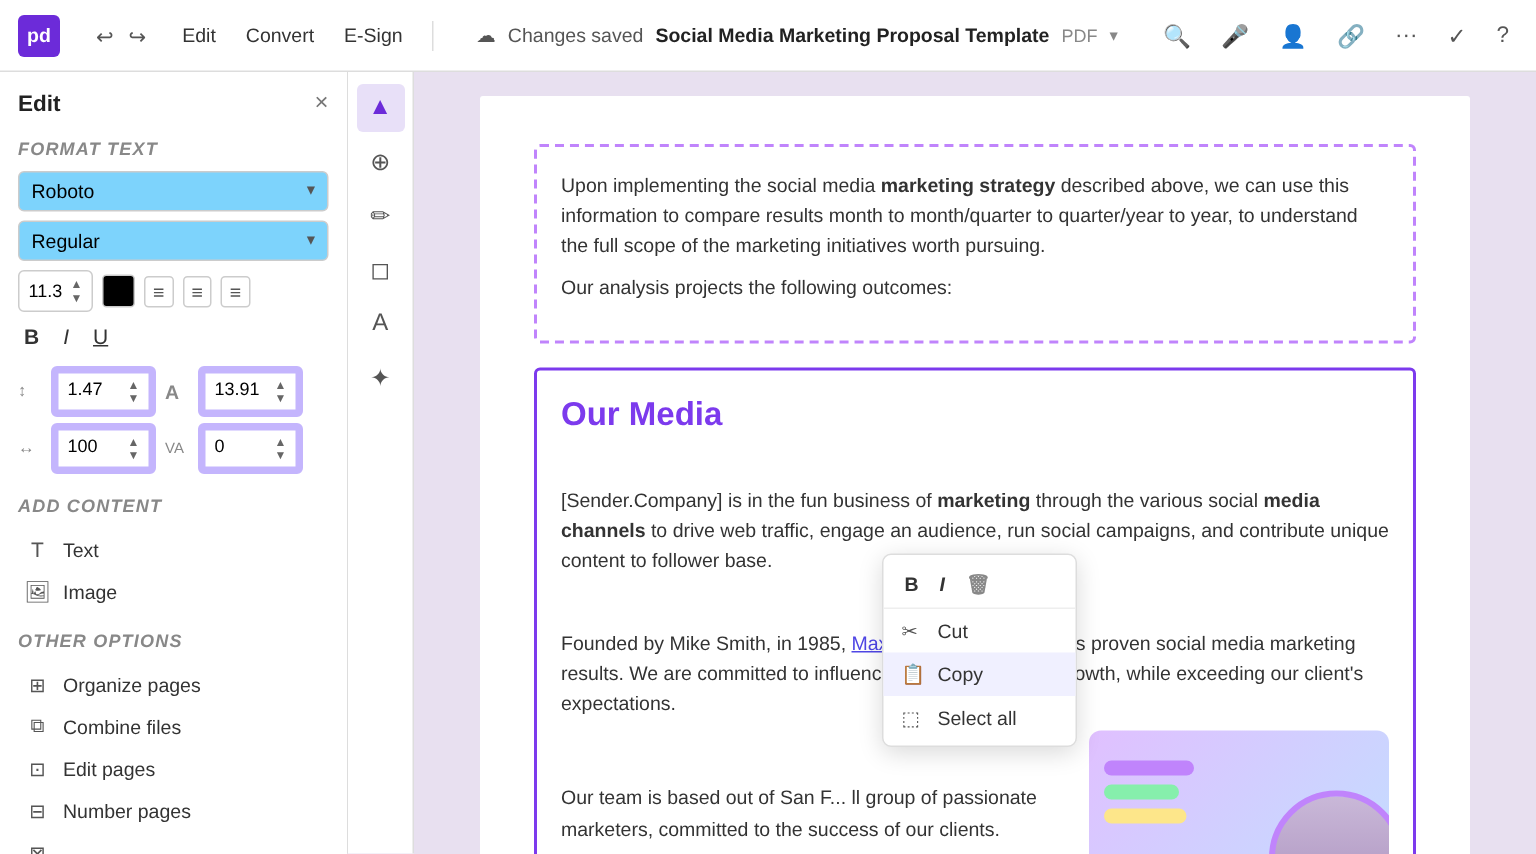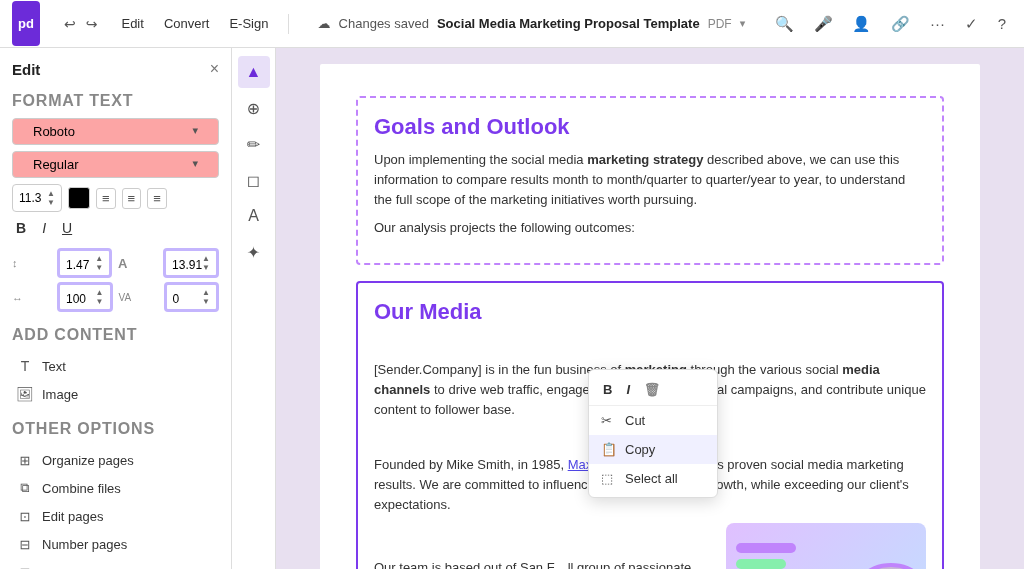--- a/index.html
+++ b/index.html
@@ -11,21 +11,21 @@
       height: 48px;
       display: flex;
       align-items: center;
       padding: 0 12px;
       border-bottom: 1px solid #ddd;
       gap: 8px;
       position: relative;
       z-index: 10;
     }
     .topbar-logo {
-      width: 28px; height: 45px;
+      width: 28px; height: 28px;
       background: #6c2bd9;
       border-radius: 4px;
       display: flex; align-items: center; justify-content: center;
       color: #fff; font-size: 13px; font-weight: bold;
       margin-right: 8px;
     }
     .topbar-nav { display: flex; gap: 4px; align-items: center; }
     .topbar-nav-item {
       padding: 4px 8px; font-size: 13px; color: #333; cursor: pointer; border-radius: 4px;
     }
@@ -46,47 +46,47 @@
       width: 232px;
       background: #fff;
       border-right: 1px solid #ddd;
       padding: 12px;
       overflow-y: auto;
       flex-shrink: 0;
     }
     .panel-header { display: flex; justify-content: space-between; align-items: center; margin-bottom: 14px; }
     .panel-title { font-size: 15px; font-weight: 600; color: #222; }
     .panel-close { background: none; border: none; cursor: pointer; font-size: 16px; color: #777; }
-    .section-label { font-size: 16px; font-weight: 700; color: #888; letter-spacing: 0.8px; text-transform: uppercase; margin-bottom: 8px; }
+    .section-label { font-size: 12px; font-weight: 700; color: #888; letter-spacing: 0.8px; text-transform: uppercase; margin-bottom: 8px; font-style: italic; }
 
     
     .format-text-section { margin-bottom: 14px; }
     .select-row { margin-bottom: 6px; }
     .styled-select {
-      width: 100%; padding: 5px 20px; border: 1px solid #ccc; border-radius: 4px;
-      font-size: 13px; background: #fca5a5; cursor: pointer;
+      width: 100%; padding: 5px 8px; border: 1px solid #ccc; border-radius: 4px;
+      font-size: 13px; background: #7dd3fc; cursor: pointer;
       display: flex; justify-content: space-between; align-items: flex-start;
     }
     .styled-select-arrow { color: #555; font-size: 11px; }
     .format-row { display: flex; align-items: center; gap: 6px; margin-bottom: 6px; }
     .size-input {
       width: 50px; padding: 4px 6px; border: 1px solid #ccc; border-radius: 4px; font-size: 12px;
       display: flex; align-items: center; justify-content: space-between;
     }
     .color-box { width: 22px; height: 22px; background: #000; border-radius: 3px; border: 1px solid #ccc; }
     .align-btn { background: none; border: 1px solid #ccc; border-radius: 3px; padding: 2px 5px; cursor: pointer; font-size: 13px; color: #555; }
     .bold-group { display: flex; gap: 8px; align-items: center; margin-bottom: 10px; }
     .fmt-btn { background: none; border: none; cursor: pointer; font-size: 14px; color: #333; padding: 2px 4px; }
     .fmt-btn.bold { font-weight: 700; }
     .fmt-btn.italic { font-style: italic; }
     .fmt-btn.underline { text-decoration: underline; }
     .spacing-row { display: flex; gap: 6px; align-items: center; margin-bottom: 4px; }
     .spacing-input {
-      width: 70px; padding: 3px 6px; border: 3px solid #c4b5fd; border-radius: 4px; font-size: 12px;
-      display: flex; align-items: flex-end; justify-content: space-between; margin-left: 23px;
+      width: 70px; padding: 3px 6px; border: 5px solid #c4b5fd; border-radius: 4px; font-size: 12px;
+      display: flex; align-items: flex-start; justify-content: space-between;
     }
     .spacing-label { font-size: 11px; color: #888; min-width: 16px; }
 
     
     .add-content-section { margin: 12px 0; }
     .content-item { display: flex; align-items: center; gap: 8px; padding: 5px 4px; cursor: pointer; border-radius: 4px; font-size: 13px; color: #333; }
     .content-icon { width: 18px; height: 18px; display: flex; align-items: center; justify-content: center; color: #555; font-size: 14px; }
 
     
     .other-options-section { margin-top: 6px; }
@@ -386,21 +386,20 @@
     <button class="toolbar-side-btn" title="Draw">✏</button>
     <button class="toolbar-side-btn" title="Erase">◻</button>
     <button class="toolbar-side-btn" title="Text">A</button>
     <button class="toolbar-side-btn" title="Stamp">✦</button>
   </div>
 
   <div class="doc-area">
     <div class="doc-page">
 
       <div class="goals-section">
-        <div class="goals-title">Goals and Outlook</div>
         <p class="goals-text">
           Upon implementing the social media <strong>marketing strategy</strong> described above, we can use this information to compare results month to month/quarter to quarter/year to year, to understand the full scope of the marketing initiatives worth pursuing.
         </p>
         <p class="goals-text">Our analysis projects the following outcomes:</p>
       </div>
 
       <div class="team-section">
         <div class="team-title">Our Media</div>
         <p class="team-text">
           [Sender.Company] is in the fun business of <strong>marketing</strong> through the various social <strong>media channels</strong> to drive web traffic, engage an audience, run social campaigns, and contribute unique content to follower base.

